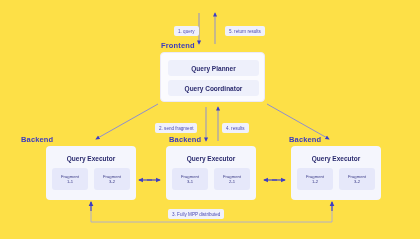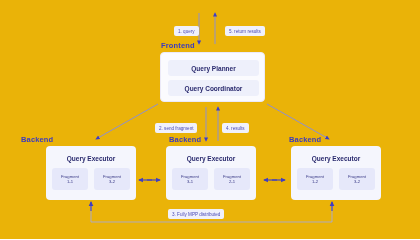--- a/index.html
+++ b/index.html
@@ -7,21 +7,21 @@
     padding: 0;
     background: #ffffff;
   }
   body {
     font-family: "Liberation Sans", sans-serif;
   }
   #canvas {
     position: relative;
     width: 420px;
     height: 239px;
-    background: #eab308;
+    background: #fde047;
     overflow: hidden;
   }
   #arrow-layer {
     position: absolute;
     left: 0;
     top: 0;
     width: 420px;
     height: 239px;
     pointer-events: none;
   }

